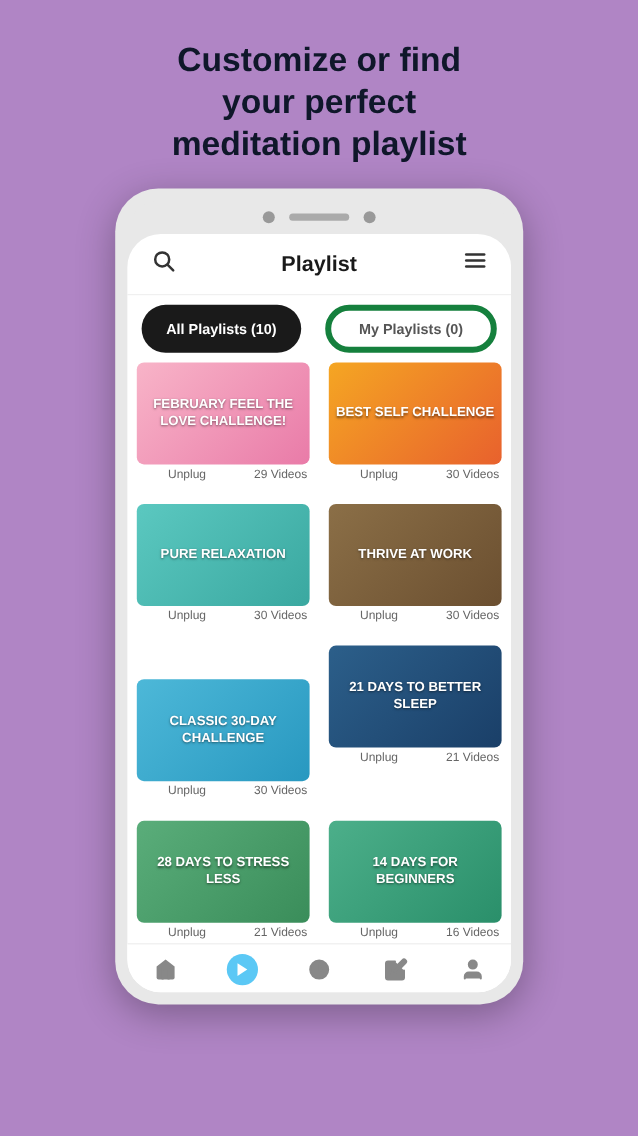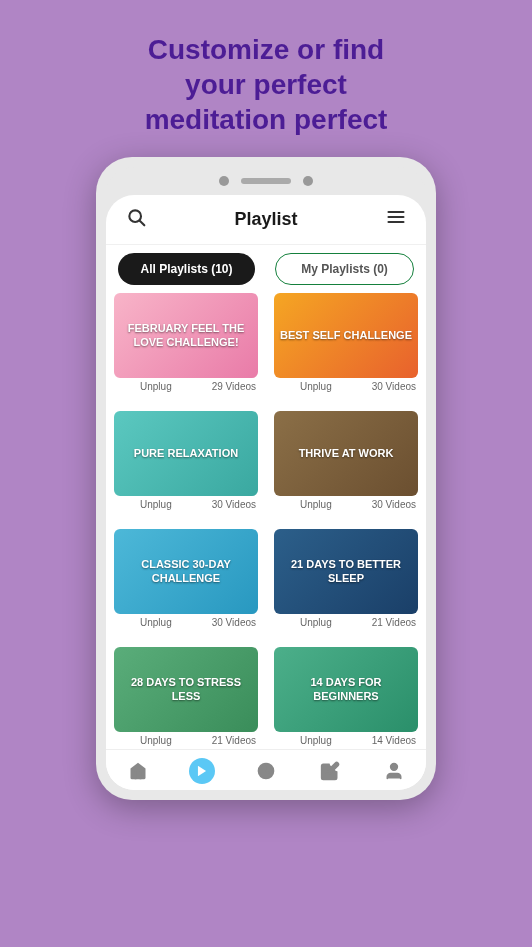--- a/index.html
+++ b/index.html
@@ -9,21 +9,21 @@
       background-color: #b085c5;
       font-family: -apple-system, BlinkMacSystemFont, 'Helvetica Neue', Arial, sans-serif;
       overflow: hidden;
       display: flex;
       flex-direction: column;
       align-items: center;
     }
 
     .header-text {
       text-align: center;
-      color: #4c1d95;
+      color: #0f172a;
       font-size: 28px;
       font-weight: 800;
       line-height: 1.25;
       padding: 32px 40px 20px 40px;
     }
 
     .phone-container {
       width: 340px;
       background: #e8e8e8;
       border-radius: 36px;
@@ -111,21 +111,21 @@
     }
 
     .tab-btn.active {
       background: #1a1a1a;
       color: white;
     }
 
     .tab-btn.inactive {
       background: white;
       color: #555;
-      border: 1px solid #15803d;
+      border: 5px solid #15803d;
       text-align: center;
     }
 
     .playlist-grid {
       display: grid;
       grid-template-columns: 1fr 1fr;
       gap: 16px;
       padding: 0 8px;
     }
 
@@ -163,21 +163,21 @@
       font-size: 10px;
       color: #666;
       margin-left: 24px;
     }
 
     
     .bg-pink { background: linear-gradient(135deg, #f8b4c8, #e97ba8); }
     .bg-sunset { background: linear-gradient(135deg, #f5a623, #e8612d); }
     .bg-teal { background: linear-gradient(135deg, #5bc8c0, #3aa8a0); }
     .bg-brown { background: linear-gradient(135deg, #8b6f47, #6b4f30); }
-    .bg-ocean { background: linear-gradient(135deg, #4db8d8, #2898c0); }
+    .bg-ocean { background: linear-gradient(135deg, #4db8d8, #2898c0); margin-top: 28px; }
     .bg-navy { background: linear-gradient(135deg, #2c5f8a, #1a3f68); }
     .bg-green { background: linear-gradient(135deg, #5aad7a, #3a8d5a); }
     .bg-island { background: linear-gradient(135deg, #4caf8a, #2a8f6a); }
 
     .bottom-nav {
       display: flex;
       justify-content: space-around;
       align-items: center;
       padding: 8px 0 6px 0;
       border-top: 1px solid #eee;
@@ -213,21 +213,21 @@
       height: 20px;
       fill: #888;
     }
   </style>
 </head>
 <body>
 
 <div class="header-text">
   <span>Customize or find</span><br>
   <span>your perfect</span><br>
-  <span>meditation perfect</span>
+  <span>meditation playlist</span>
 </div>
 
 <div class="phone-container">
   <div class="phone-top">
     <div class="phone-camera"></div>
     <div class="phone-speaker"></div>
     <div style="width:10px;height:10px;border-radius:50%;background:#999;"></div>
   </div>
   <div class="phone-inner">
     <div class="app-screen">
@@ -317,21 +317,21 @@
               <span>Unplug</span>
               <span>21 Videos</span>
             </div>
           </div>
           <div class="playlist-item">
             <div class="playlist-thumb bg-island">
               <div class="playlist-thumb-label">14 DAYS FOR BEGINNERS</div>
             </div>
             <div class="playlist-meta">
               <span>Unplug</span>
-              <span>14 Videos</span>
+              <span>16 Videos</span>
             </div>
           </div>
         </div>
 
       <div class="bottom-nav">
         <div class="bottom-nav-item">
           <div class="bottom-nav-icon">
             <svg class="nav-icon-svg" viewBox="0 0 24 24">
                 <path d="M3 9l9-7 9 7v11a2 2 0 01-2 2H5a2 2 0 01-2-2z"></path>
                 <polyline points="9,22 9,12 15,12 15,22" style="fill:none;stroke:#888;stroke-width:2"></polyline>

